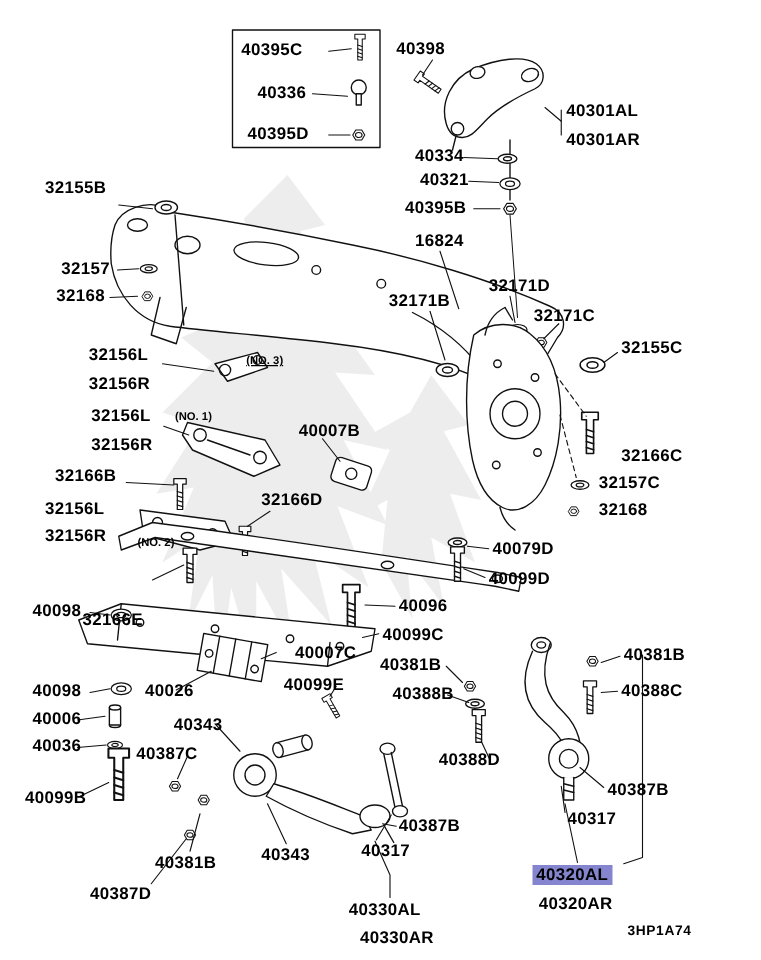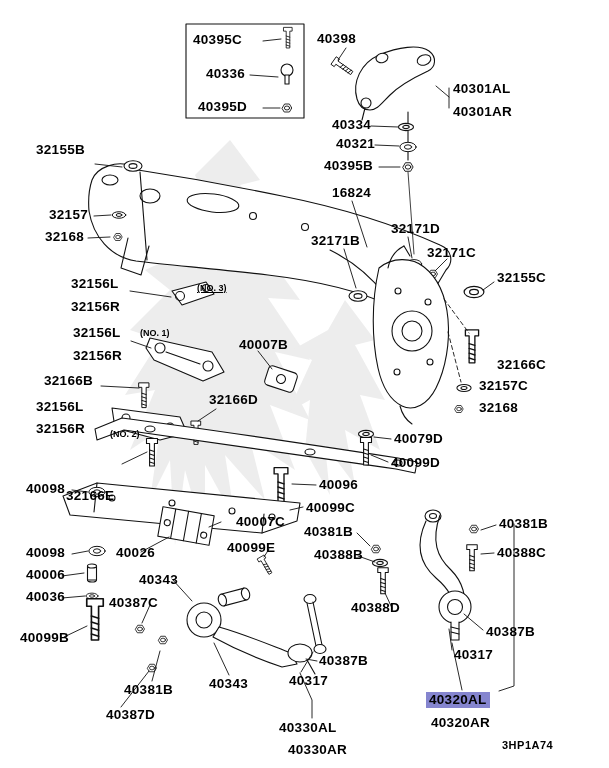--- a/index.html
+++ b/index.html
@@ -343,21 +343,21 @@
       <div class="part-label" style="left: 26px; top: 590px;">40036</div>
       <div class="part-label" style="left: 109px; top: 596px;">40387C</div>
       <div class="part-label" style="left: 351px; top: 601px;">40388D</div>
       <div class="part-label" style="left: 20px; top: 631px;">40099B</div>
       <div class="part-label" style="left: 486px; top: 625px;">40387B</div>
       <div class="part-label" style="left: 454px; top: 648px;">40317</div>
       <div class="part-label" style="left: 124px; top: 683px;">40381B</div>
       <div class="part-label" style="left: 209px; top: 677px;">40343</div>
       <div class="part-label" style="left: 319px; top: 654px;">40387B</div>
       <div class="part-label" style="left: 289px; top: 674px;">40317</div>
-      <div class="part-label" style="left: 106px; top: 708px;">40387D</div>
+      <div class="part-label" style="left: 72px; top: 708px;">40387D</div>
       <div class="part-label highlight" style="left: 429px; top: 693px;">40320AL</div>
       <div class="part-label" style="left: 431px; top: 716px;">40320AR</div>
       <div class="part-label" style="left: 279px; top: 721px;">40330AL</div>
       <div class="part-label" style="left: 288px; top: 743px;">40330AR</div>
     </div>
 
   <div class="diagram-code">3HP1A74</div>
 </div>
 
 </body></html>

